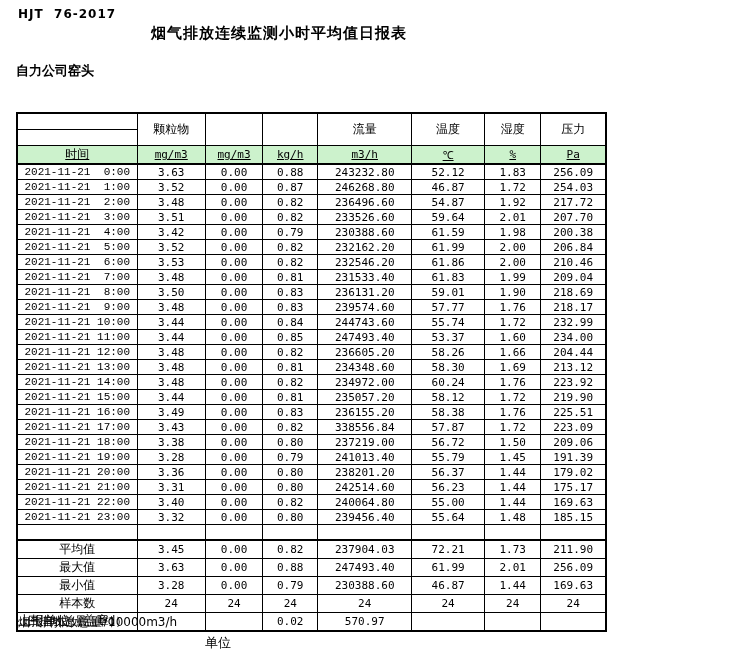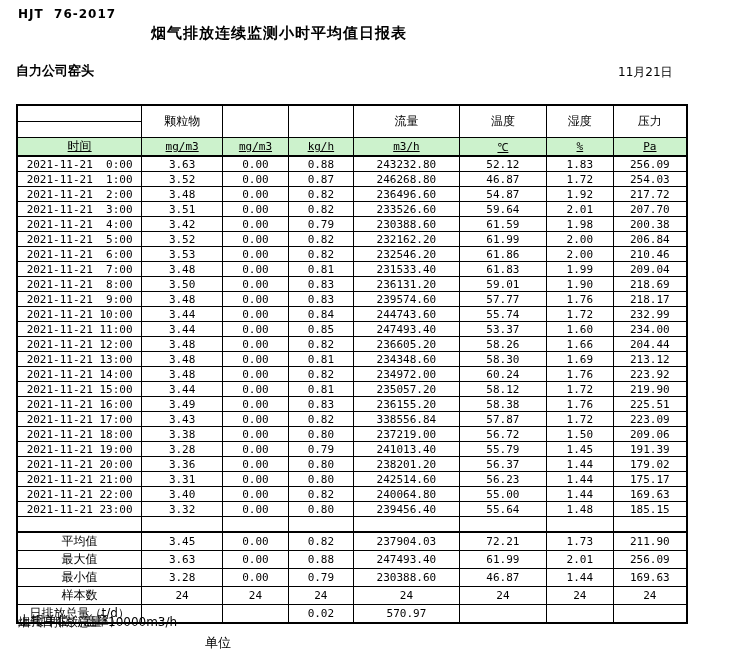--- a/index.html
+++ b/index.html
@@ -1,31 +1,31 @@
 <!DOCTYPE html>
 <html><head>
 <meta charset="utf-8">
 <style>
   html,body{margin:0;padding:0;background:#fff;}
   body{font-family:"DejaVu Sans","Liberation Sans",sans-serif;color:#000;}
-  .page{position:relative;width:688px;height:655px;background:#ffffff;overflow:hidden;}
+  .page{position:relative;width:607px;height:655px;background:#ffffff;overflow:hidden;}
   .doc-code{position:absolute;left:18px;top:7px;font-size:12px;font-weight:bold;letter-spacing:1px;white-space:pre;}
   .report-title{position:absolute;left:0;top:24px;width:558px;text-align:center;font-size:15px;font-weight:bold;letter-spacing:1px;}
   .station{position:absolute;left:16px;top:62px;font-size:13px;font-weight:bold;font-family:Liberation Mono, monospace;}
   .report-date{position:absolute;left:618px;top:64px;font-size:12px;}
-  table.report{position:absolute;left:16px;top:104px;border-collapse:collapse;table-layout:fixed;
+  table.report{position:absolute;left:16px;top:112px;border-collapse:collapse;table-layout:fixed;
     border:2px solid #000;background:#fff;}
   table.report td,table.report th{border:1px solid #000;padding:0;text-align:center;overflow:hidden;
     font-weight:normal;vertical-align:middle;}
   tr.grp-row th{height:15px;font-size:12px;}
   tr.units-row td{height:16px;background:#ccf2cc;font-size:11px;
     font-family:"DejaVu Sans Mono","Liberation Mono",monospace;border-bottom:2px solid #000;text-decoration:underline;}
   tr.units-row td.c-time{font-size:12px;font-family:"DejaVu Sans","Liberation Sans",sans-serif;}
   tbody td{height:14px;font-size:11px;font-family:"DejaVu Sans Mono","Liberation Mono",monospace;}
-  td.c-time{white-space:pre;}
+  td.c-time{white-space:pre;font-family:Liberation Mono, monospace;}
   tbody.summary-body tr:first-child td{border-top:2px solid #000;}
   tbody.summary-body td.s-label{font-family:"DejaVu Sans","Liberation Sans",sans-serif;font-size:12px;margin-top:48px;}
   .footer-note{position:absolute;left:18px;top:614px;font-size:12px;}
   .footer-sign{position:absolute;left:18px;top:612px;font-size:13px;}
   .footer-unit{position:absolute;left:205px;top:634px;font-size:13px;}
 </style>
 </head>
 <body>
 
 <div class="page">

